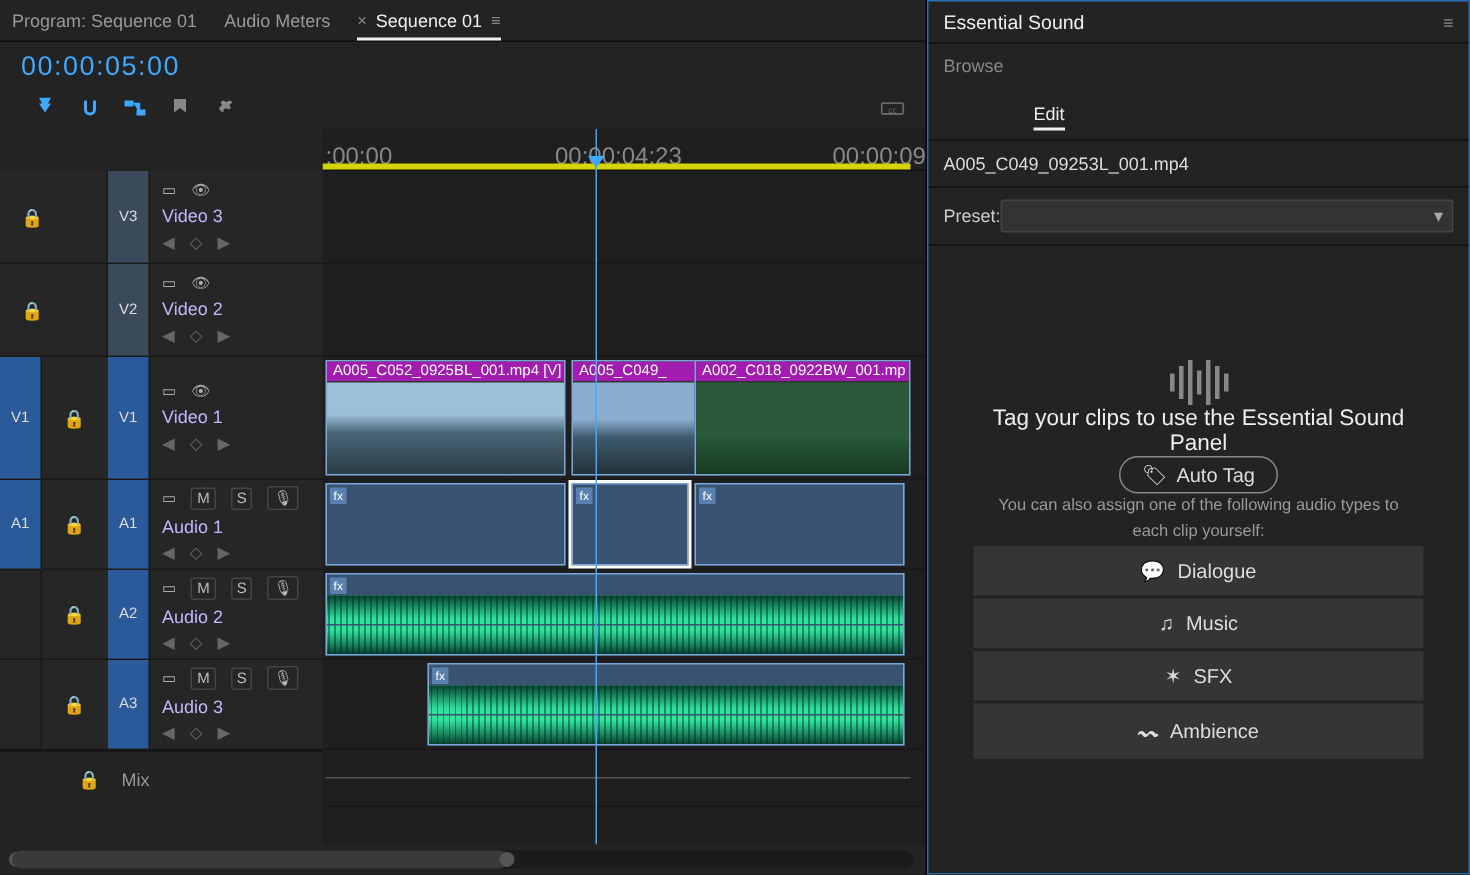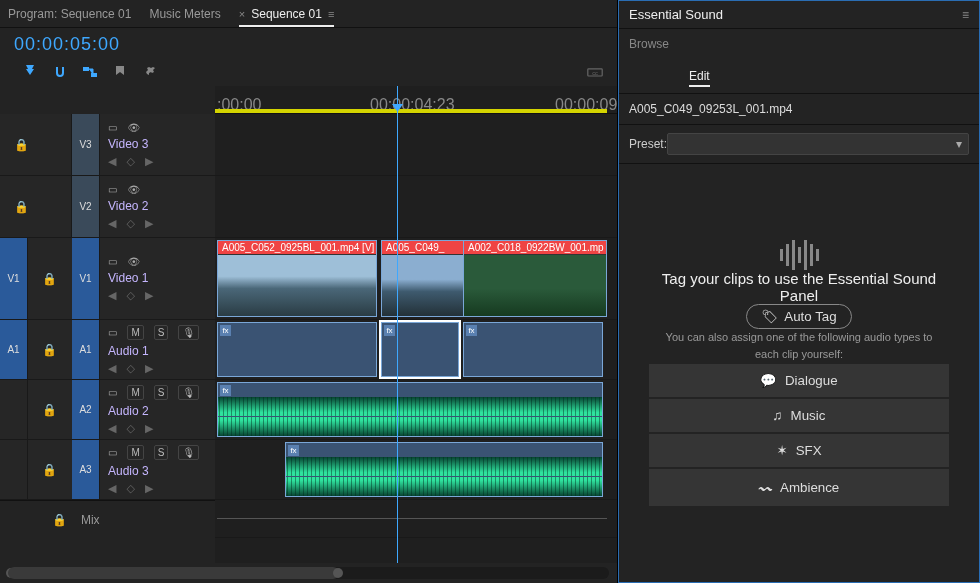--- a/index.html
+++ b/index.html
@@ -45,21 +45,21 @@
 .th-name { color: #c4b5fd; font-size: 12px; }
 .th-row2 { display: flex; gap: 10px; align-items: center; color: #666; font-size: 11px; }
 .lock { color: #888; }
 .mute, .solo, .mic { font-size: 10px; color: #bbb; padding: 1px 3px; border: 1px solid #444; border-radius: 2px; cursor: pointer; }
 
 .track-row { height: 62px; border-bottom: 1px solid #191919; position: relative; }
 .tr-video-h { height: 82px; }
 .tr-audio-h { height: 60px; }
 
 .clip { position: absolute; top: 2px; bottom: 2px; border: 1px solid #7aa7d8; background: #333; overflow: hidden; }
-.clip-label { position: absolute; top: 0; left: 0; right: 0; background: #ef4444; color: #fff; font-size: 10px; padding: 1px 16px 1px 4px; white-space: nowrap; overflow: hidden; }
+.clip-label { position: absolute; top: 0; left: 0; right: 0; background: #a21caf; color: #fff; font-size: 10px; padding: 1px 16px 1px 4px; white-space: nowrap; overflow: hidden; }
 .clip-fx { position: absolute; left: 2px; top: 2px; width: 11px; height: 11px; background: #5a80b0; color: #fff; font-size: 8px; display: flex; align-items: center; justify-content: center; }
 .clip-thumb { position: absolute; top: 14px; bottom: 0; left: 0; right: 0; }
 .audio-clip { background: #3a5373; }
 .audio-sel { outline: 2px solid #fff; }
 .wave { position: absolute; top: 14px; bottom: 0; left: 0; right: 0; }
 
 
 .thumb-a { background: linear-gradient(#9ebfd8 35%, #4a6778 55%, #2a3c44 100%); }
 .thumb-b { background: linear-gradient(#8baed0 40%, #3e5a6e 60%, #233138 100%); }
 .thumb-c { background: linear-gradient(#2a5a3a 55%, #163a20 100%); }
@@ -94,21 +94,21 @@
 .type-btn { width: 300px; background: #353535; color: #ddd; border: none; padding: 9px 0; display: flex; gap: 8px; align-items: center; justify-content: center; cursor: pointer; margin-top: 2px; }
 svg { display: block; }
 </style>
 </head>
 <body>
 
 <div class="left">
 
   <div class="tabs">
     <div class="tab">Program: Sequence 01</div>
-    <div class="tab">Music Meters</div>
+    <div class="tab">Audio Meters</div>
     <div class="tab active">
       <span class="close">×</span>
       <span>Sequence 01</span>
       <span class="ham">≡</span>
     </div>
   </div>
 
   <div class="timecode-row">
     <div class="timecode">00:00:05:00</div>
   </div>

